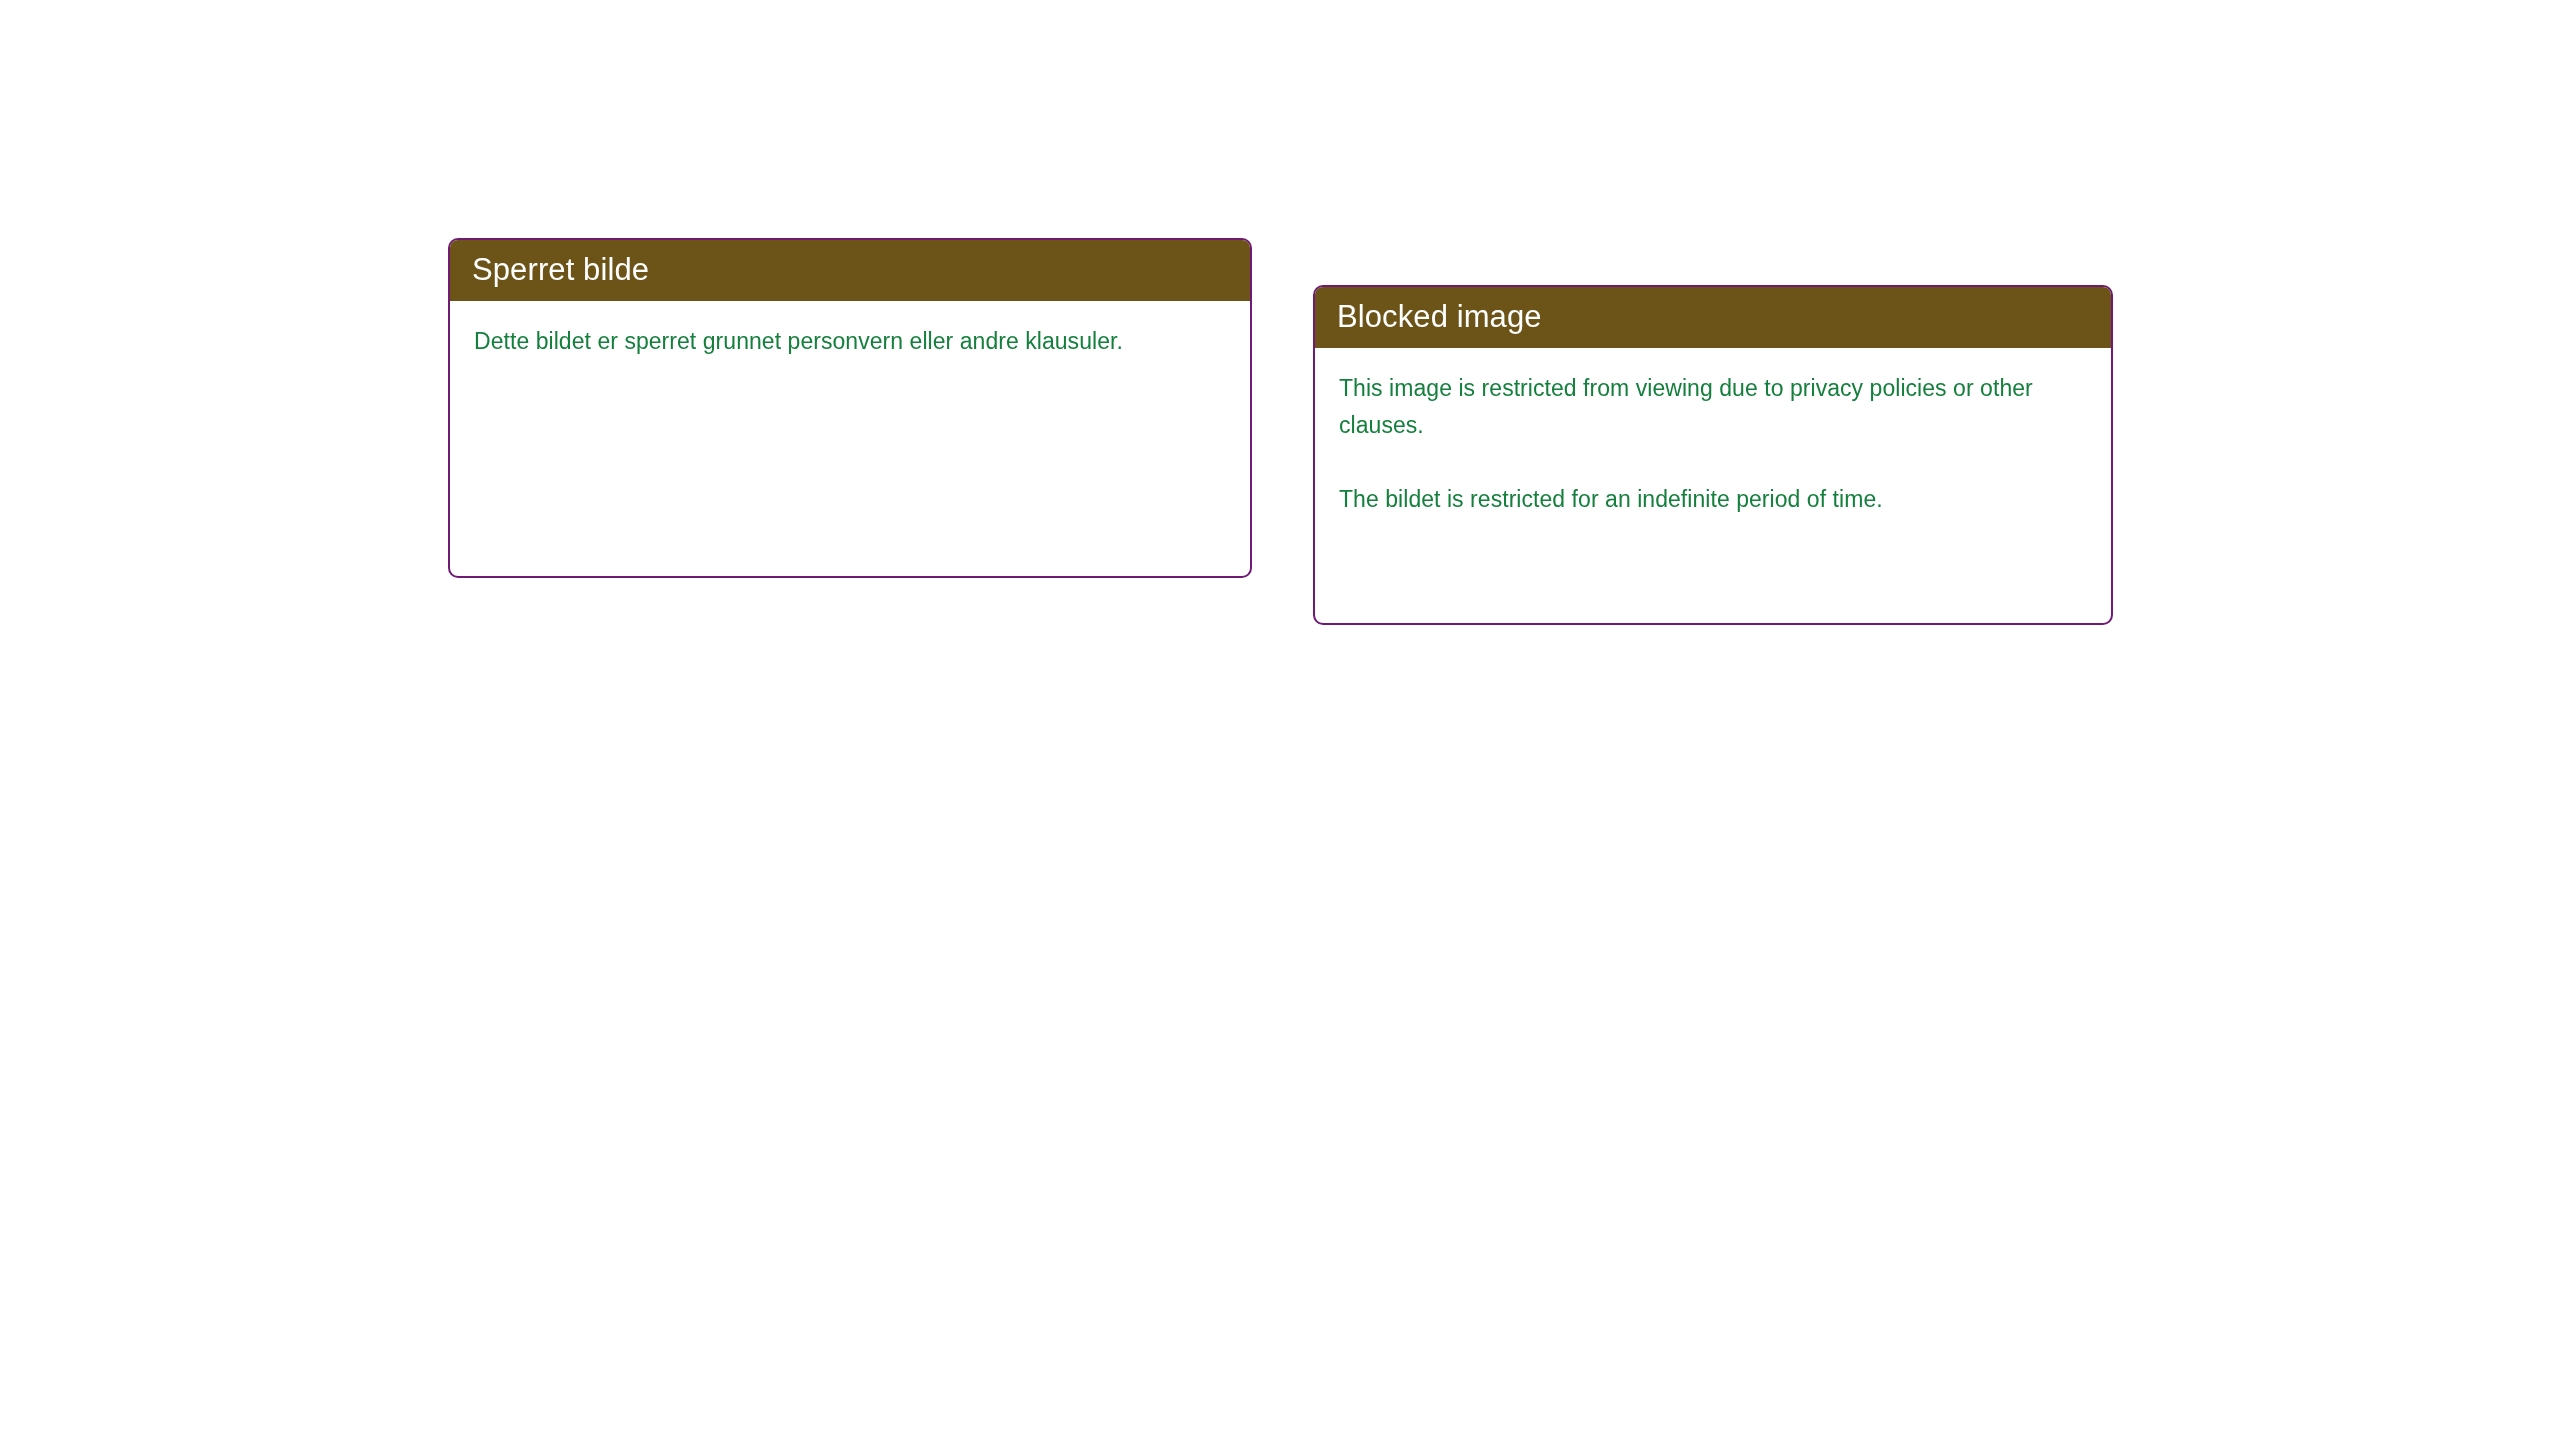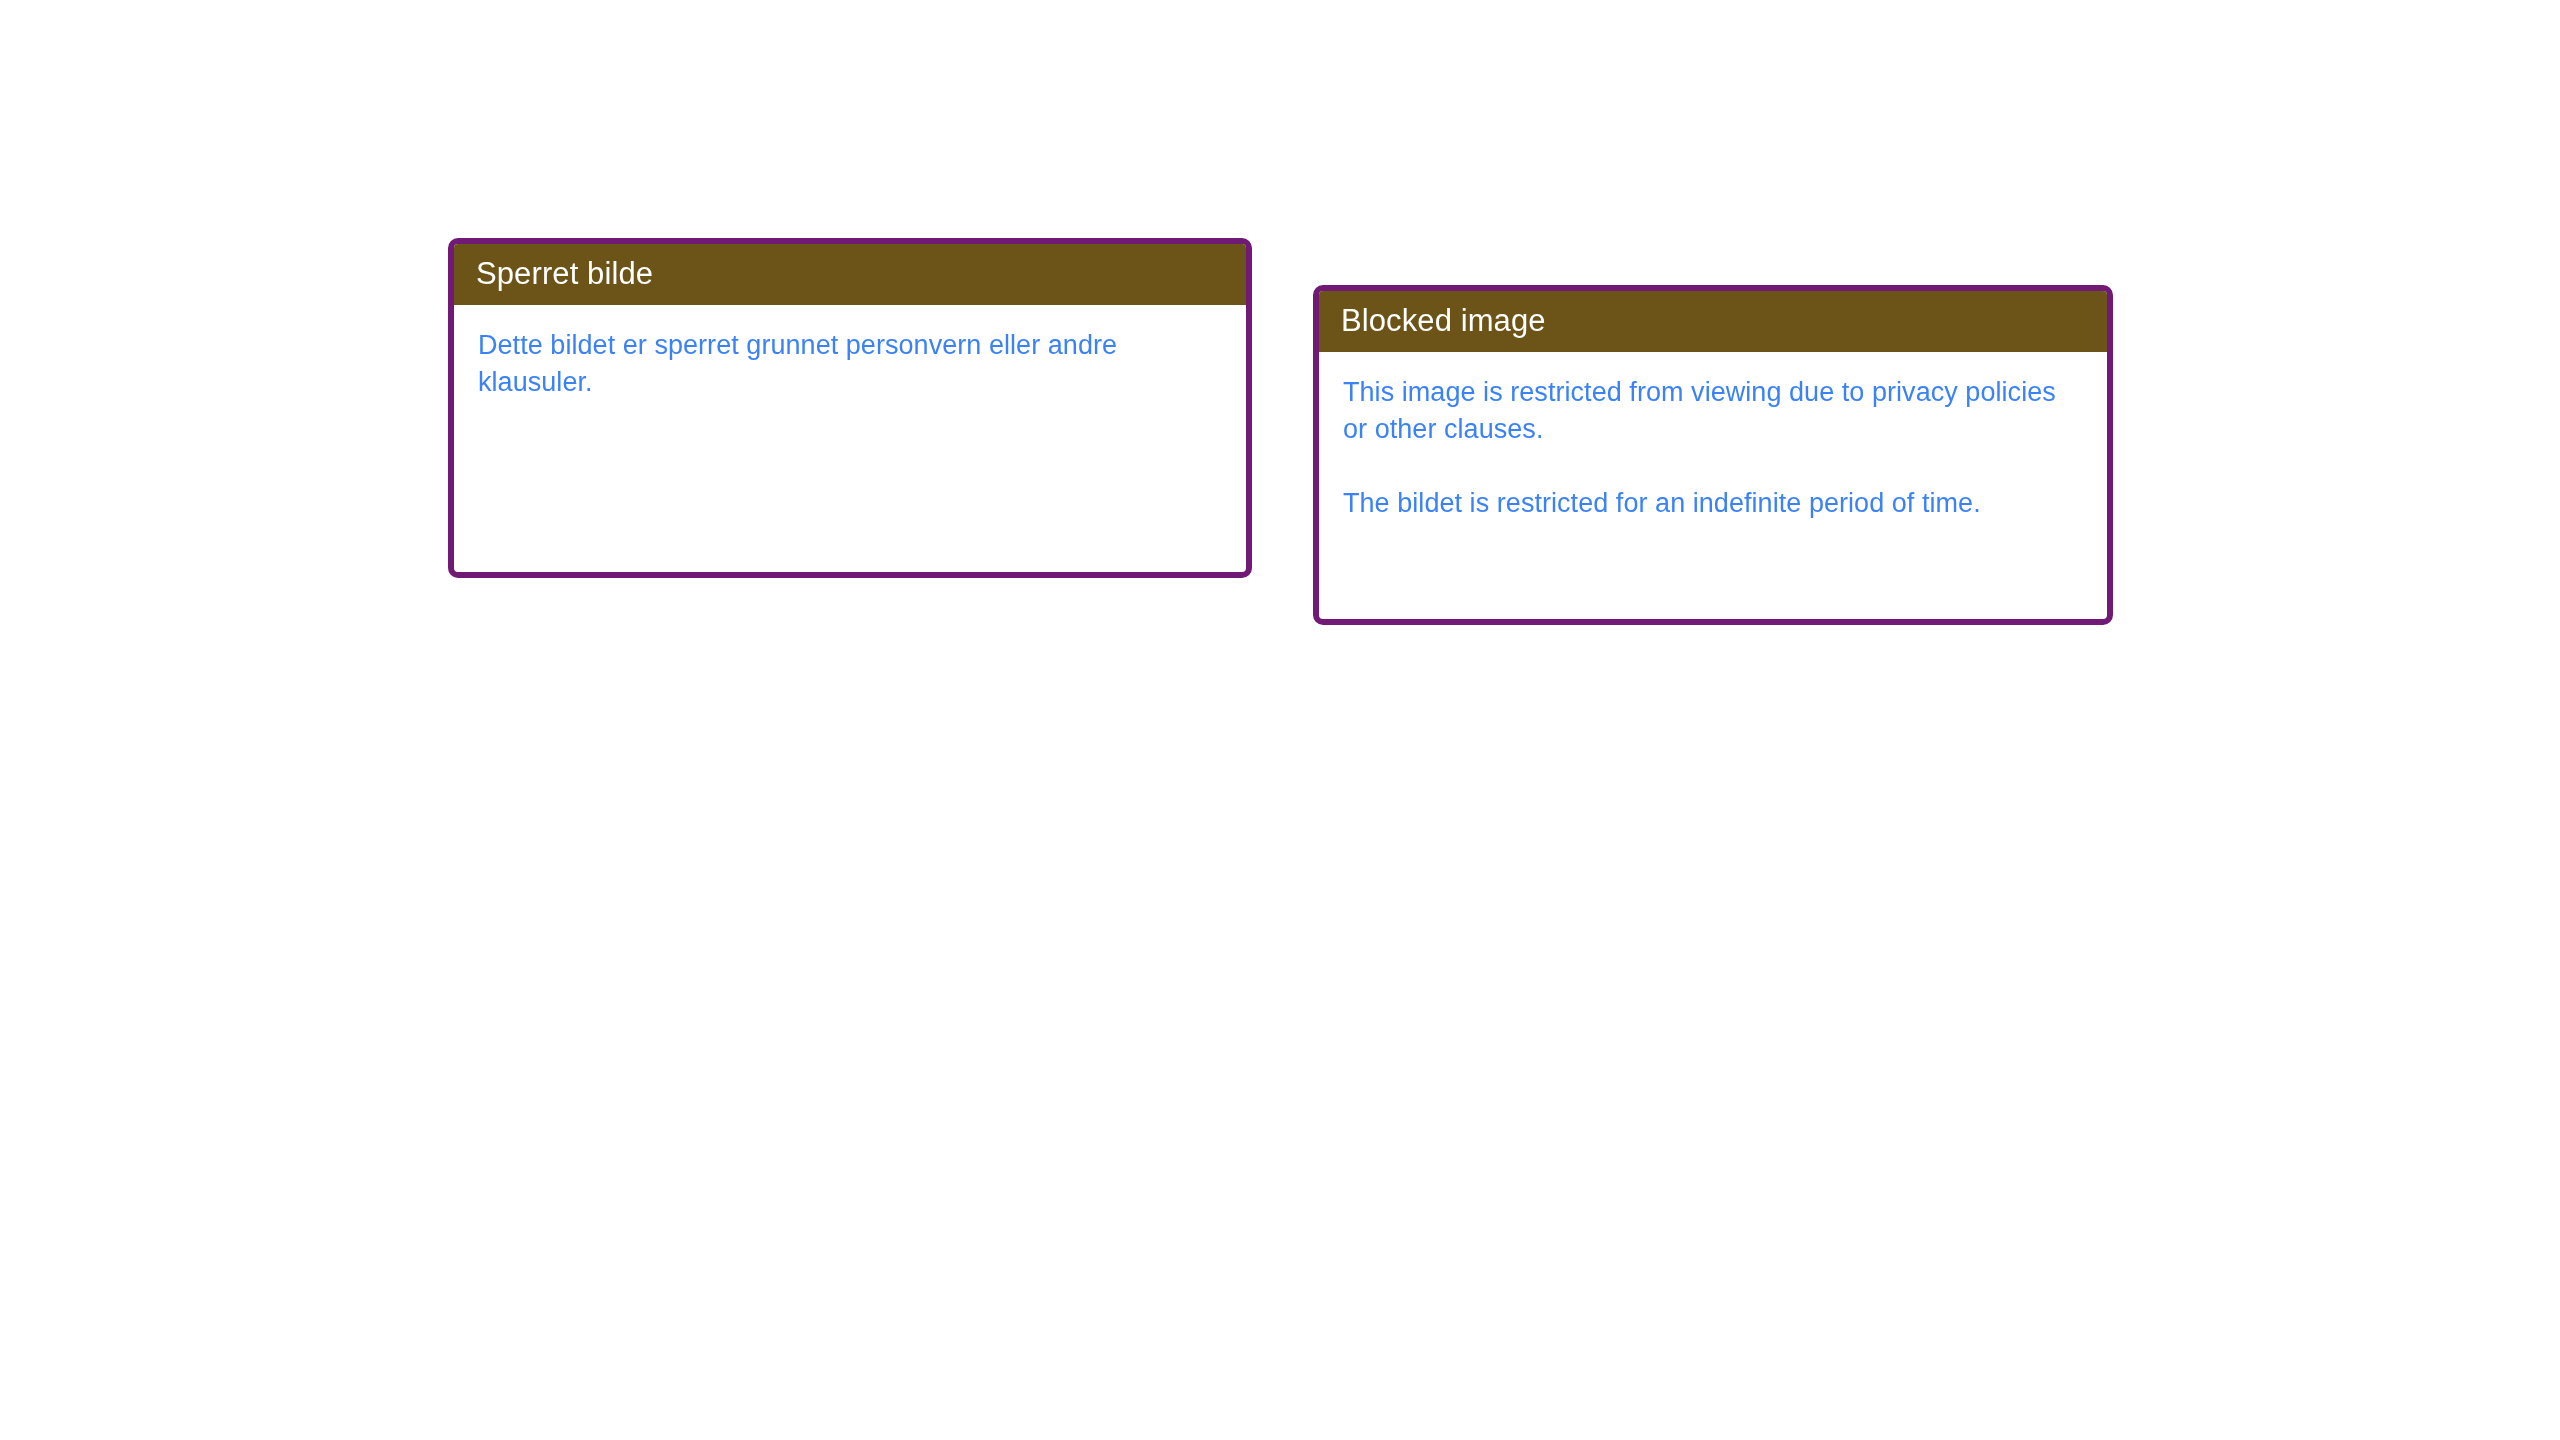--- a/index.html
+++ b/index.html
@@ -23,21 +23,21 @@
     top: 238px;
     display: flex;
     flex-direction: row;
     align-items: flex-start;
     gap: 61px;
   }
 
   .notice-card {
     box-sizing: border-box;
     background: #ffffff;
-    border: 6px solid #701a75;
+    border: 2px solid #701a75;
     border-radius: 10px;
     height: 340px;
     display: flex;
     flex-direction: column;
     overflow: hidden;
   }
 
   .notice-card.card-no {
     width: 804px;
   }
@@ -68,25 +68,25 @@
     white-space: nowrap;
   }
 
   .card-body {
     flex: 1 1 auto;
     padding: 22px 24px 0 24px;
     color: #000000;
   }
 
   .card-paragraph {
-    font-size: 27px;
+    font-size: 23px;
     line-height: 37px;
     letter-spacing: 0.05px;
     margin: 0;
-    color: #3b82f6;
+    color: #15803d;
   }
 
   .card-paragraph + .card-paragraph {
     margin-top: 37px;
   }
 </style>
 </head>
 <body>
 
 <div class="notice-board">

